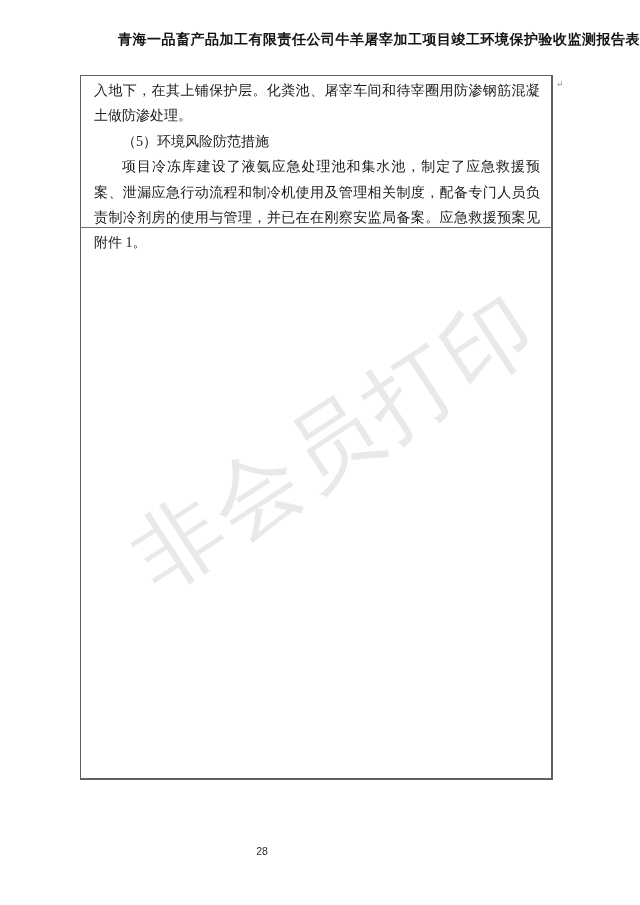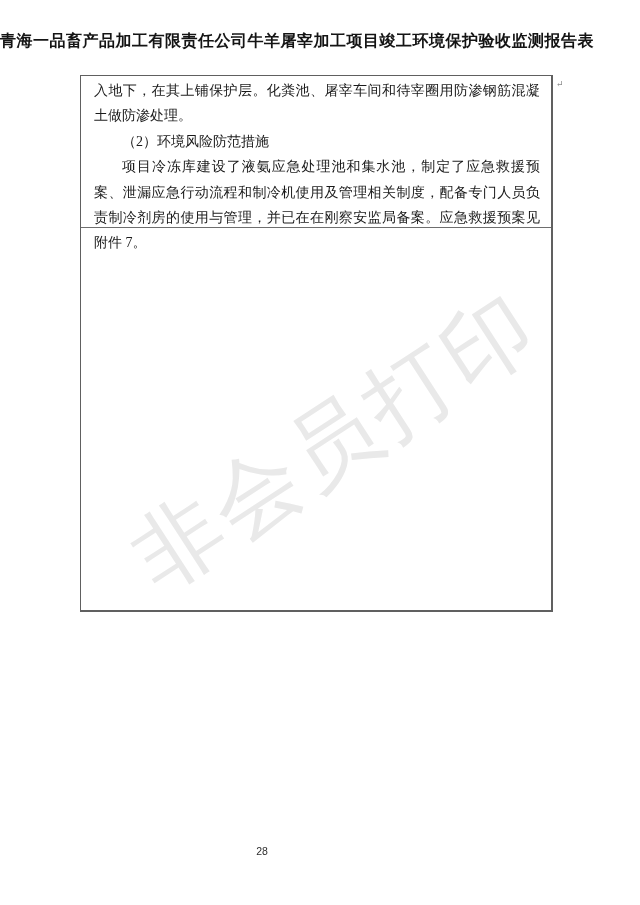--- a/index.html
+++ b/index.html
@@ -7,22 +7,22 @@
     width:640px; height:905px;
     position:relative;
     background:#ffffff;
     overflow:hidden;
     font-family:"Liberation Serif","DejaVu Serif",serif;
   }
 
   .doc-title {
     position:absolute;
     top:31px; left:0; width:640px;
-    text-align:left;
-    font-size:16px;
+    text-align:right;
+    font-size:14px;
     font-weight:bold;
     color:#141414;
     letter-spacing:0.5px;
     z-index:2;
   }
 
   .watermark {
     position:absolute;
     left:335px; top:442px;
     transform:translate(-50%,-50%) rotate(-33deg);
@@ -33,21 +33,21 @@
     letter-spacing:4px;
     white-space:nowrap;
     color:#e9e9e9;
     z-index:0;
     pointer-events:none;
   }
 
   .report-table {
     position:absolute;
     left:80px; top:75px;
-    width:473px; height:537px;
+    width:473px; height:705px;
     box-sizing:border-box;
     border:1px solid #606060;
     border-bottom-width:2px;
     border-right-width:2px;
     z-index:1;
   }
 
   .cell {
     box-sizing:border-box;
     padding:2px 11px 0 13px;
@@ -100,22 +100,22 @@
 <div class="page-root">
 
   <div class="doc-title">青海一品畜产品加工有限责任公司牛羊屠宰加工项目竣工环境保护验收监测报告表</div>
 
   <div class="watermark" style="color: rgb(233, 233, 233);">非会员打印</div>
 
   <div class="report-table">
 
     <div class="cell cell-measures">
       <p>入地下，在其上铺保护层。化粪池、屠宰车间和待宰圈用防渗钢筋混凝土做防渗处理。</p>
-      <p class="indent">（2）环境风险防范措施</p>
-      <p class="indent">项目冷冻库建设了液氨应急处理池和集水池，制定了应急救援预案、泄漏应急行动流程和制冷机使用及管理相关制度，配备专门人员负责制冷剂房的使用与管理，并已在在刚察安监局备案。应急救援预案见附件 7。</p>
+      <p class="indent">（5）环境风险防范措施</p>
+      <p class="indent">项目冷冻库建设了液氨应急处理池和集水池，制定了应急救援预案、泄漏应急行动流程和制冷机使用及管理相关制度，配备专门人员负责制冷剂房的使用与管理，并已在在刚察安监局备案。应急救援预案见附件 1。</p>
     </div>
 
     <div class="cell cell-conclusion">
     </div>
 
   </div>
 
   <div class="return-mark">↵</div>
 
   <div class="page-number">28</div>

